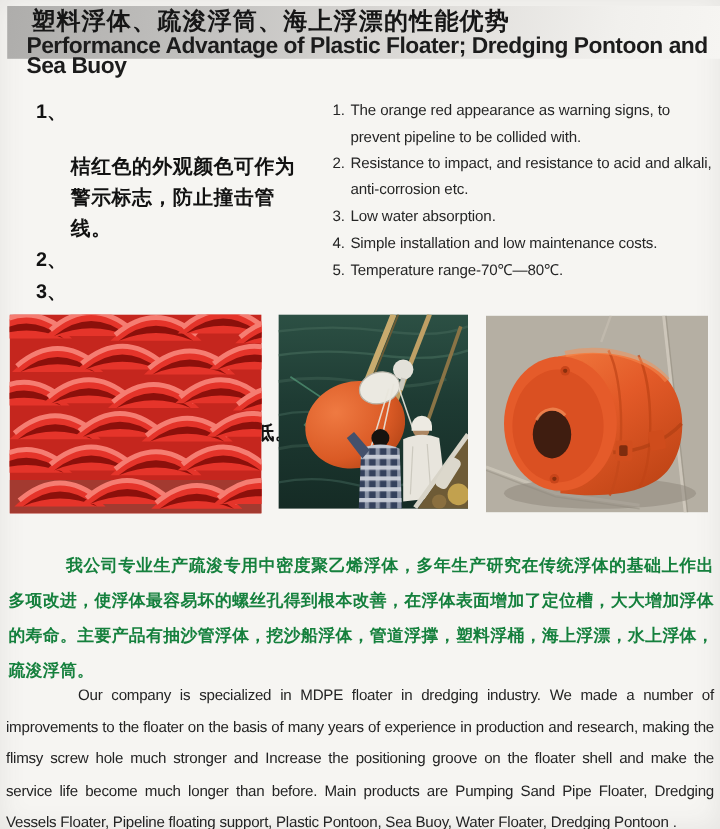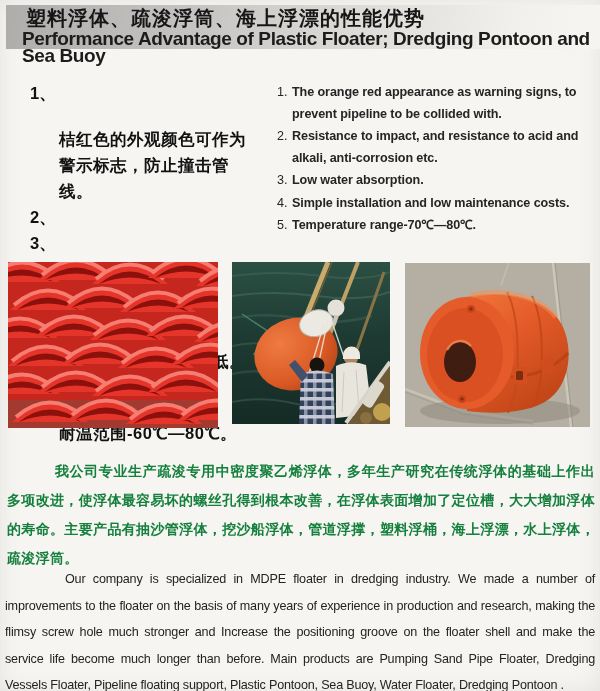--- a/index.html
+++ b/index.html
@@ -19,21 +19,21 @@
   .title-zh{font-size:20px;font-weight:bold;color:#161616;letter-spacing:1px;line-height:22px;margin-left:4px;}
   .title-en{font-size:19px;font-weight:bold;color:#1c1c1c;letter-spacing:-0.4px;line-height:17px;margin-top:1px;}
   
   .features-zh{position:absolute;left:30px;top:80px;width:250px;}
   .fzh{display:flex;font-size:16.5px;font-weight:bold;color:#121212;line-height:26px;}
   .fzh .num{width:29px;flex:none;}
   .fzh .txt{width:197px;letter-spacing:.5px;margin-top:46px;}
   .features-en{position:absolute;left:277px;top:82px;width:320px;}
   .fen{display:flex;font-size:12.6px;color:#252525;line-height:21.5px;margin-bottom:1px;letter-spacing:-0.1px;}
   .fen .num{width:15px;flex:none;}
-  .fen .txt{flex:1;font-weight:bold;}
+  .fen .txt{flex:1;}
   
   .photo{position:absolute;display:block;}
   .photo svg{display:block;}
   #photo1{left:8px;top:262px;}
   #photo2{left:232px;top:262px;}
   #photo3{left:405px;top:263px;}
   
   .para-zh{
     position:absolute;left:7px;top:457px;width:588px;
     font-size:14px;font-weight:bold;color:#15803d;
@@ -66,21 +66,20 @@
     <div class="fzh">
         <span class="num">3、</span>
         <span class="txt">吸水率低。</span>
       </div>
     <div class="fzh">
         <span class="num">4、</span>
         <span class="txt">施工简单、维修费用低。</span>
       </div>
     <div class="fzh">
         <span class="num">5、</span>
-        <span class="txt">耐温范围-60℃—80℃。</span>
       </div>
   </div>
 
   <div class="features-en">
     <div class="fen">
         <span class="num">1.</span>
         <span class="txt">The orange red appearance as warning signs, to prevent pipeline to be collided with.</span>
       </div>
     <div class="fen">
         <span class="num">2.</span>

